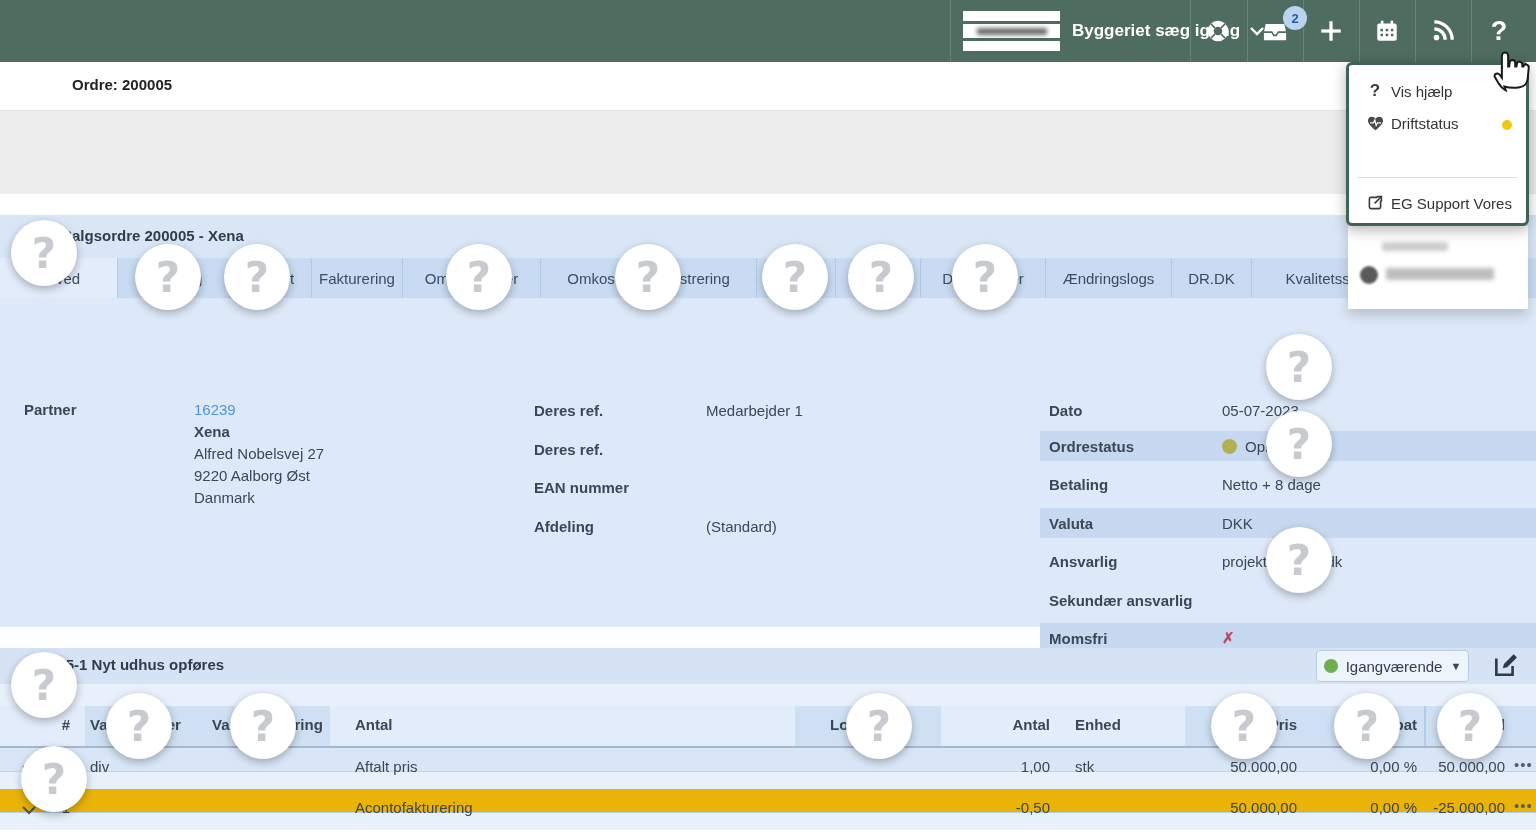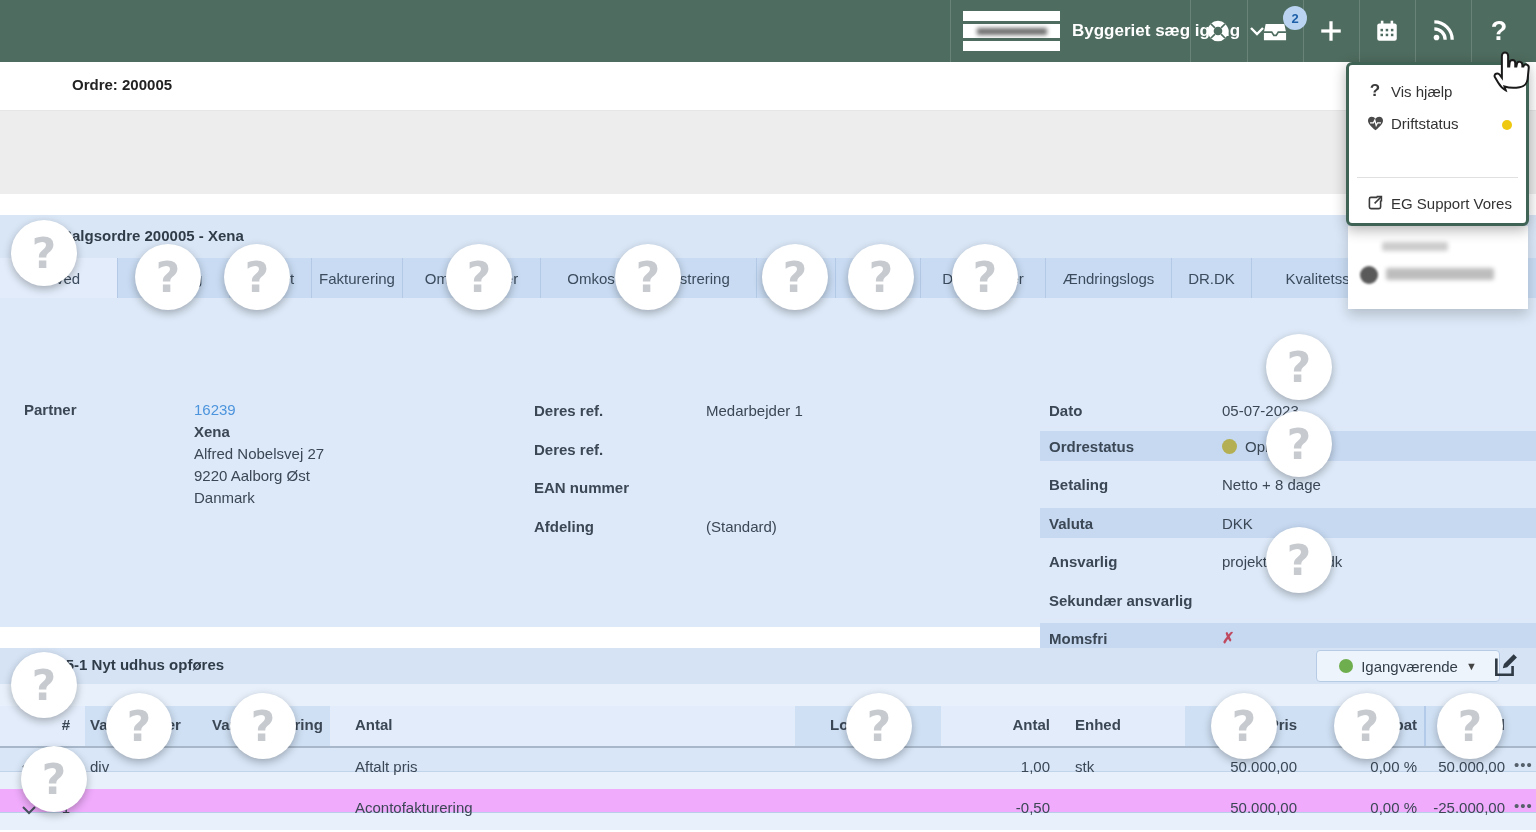--- a/index.html
+++ b/index.html
@@ -40,32 +40,32 @@
   .fvalue { position:absolute; font-size:15px; color:#3b4755; }
   .link { color:#4c94dd; cursor:pointer; }
   .stripe { position:absolute; width:496px; height:30px; background:#c6d9f1; }
   .status-dot { display:inline-block; width:15px; height:15px; border-radius:50%; background:#b3af52; vertical-align:-2px; margin-right:8px; }
   .red-x { color:#bf4a60; font-weight:bold; }
 
   
   .panel2 { position:absolute; left:0; top:648px; width:1536px; height:182px; }
   .p2-head { position:absolute; left:0; top:0; width:1536px; height:36px; background:#d5e3f5; }
   .p2-title { position:absolute; left:24px; top:8px; font-size:15px; font-weight:bold; color:#303c48; }
-  .status-btn { position:absolute; left:1316px; top:2px; width:184px; height:32px; background:#eef4fc; border:1px solid #b7cbe4; border-radius:4px; display:flex; align-items:center; justify-content:center; gap:8px; font-size:15px; color:#333e49; cursor:pointer; }
+  .status-btn { position:absolute; left:1316px; top:2px; width:153px; height:32px; background:#eef4fc; border:1px solid #b7cbe4; border-radius:4px; display:flex; align-items:center; justify-content:center; gap:8px; font-size:15px; color:#333e49; cursor:pointer; }
   .green-dot { width:14px; height:14px; border-radius:50%; background:#6fae4e; }
   .caret { font-size:11px; color:#444; }
   .edit-btn { position:absolute; left:1492px; top:4px; cursor:pointer; }
   .p2-body { position:absolute; left:0; top:36px; width:1536px; height:146px; background:#e7f0fb; }
   .thead { position:absolute; left:0; top:22px; width:1536px; height:40px; background:#e2ecfa; }
   .thband { position:absolute; top:0; height:40px; background:#cfe0f4; }
   .th { position:absolute; top:10px; font-size:15px; font-weight:bold; color:#3b4755; }
   .thead-underline { position:absolute; left:0; top:62px; width:1536px; height:2px; background:#a8b8ca; }
   .trow { position:absolute; left:0; width:1536px; height:24px; }
   .row1 { top:64px; background:#d8e6f7; border-bottom:1px solid #c2d4ea; }
-  .row2 { top:105px; background:#f0abfc; border-bottom:1px solid #b9cfe9;padding-left:8px; }
+  .row2 { top:105px; background:#eab308; border-bottom:1px solid #b9cfe9;padding-left:8px; }
   .td { position:absolute; top:10px; font-size:15px; color:#3b4755; white-space:nowrap; }
   .num-r { text-align:right; }
   .chev { position:absolute; left:22px; top:12px; cursor:pointer; }
   .dots { position:absolute; left:1514px; top:8px; font-size:15px; color:#55606b; letter-spacing:1px; cursor:pointer; }
 
   
   .menu { position:absolute; left:1346px; top:62px; width:183px; height:164px; background:#fff; border:3px solid #3f6354; border-radius:6px; box-shadow:0 4px 14px rgba(0,0,0,.3); z-index:50; }
   .mitem { position:absolute; left:0; width:177px; height:32px; display:flex; align-items:center; font-size:15px; color:#333; cursor:pointer; }
   .mitem .mi { width:24px; margin-left:14px; display:flex; justify-content:center; }
   .mitem .ml { margin-left:4px; }

